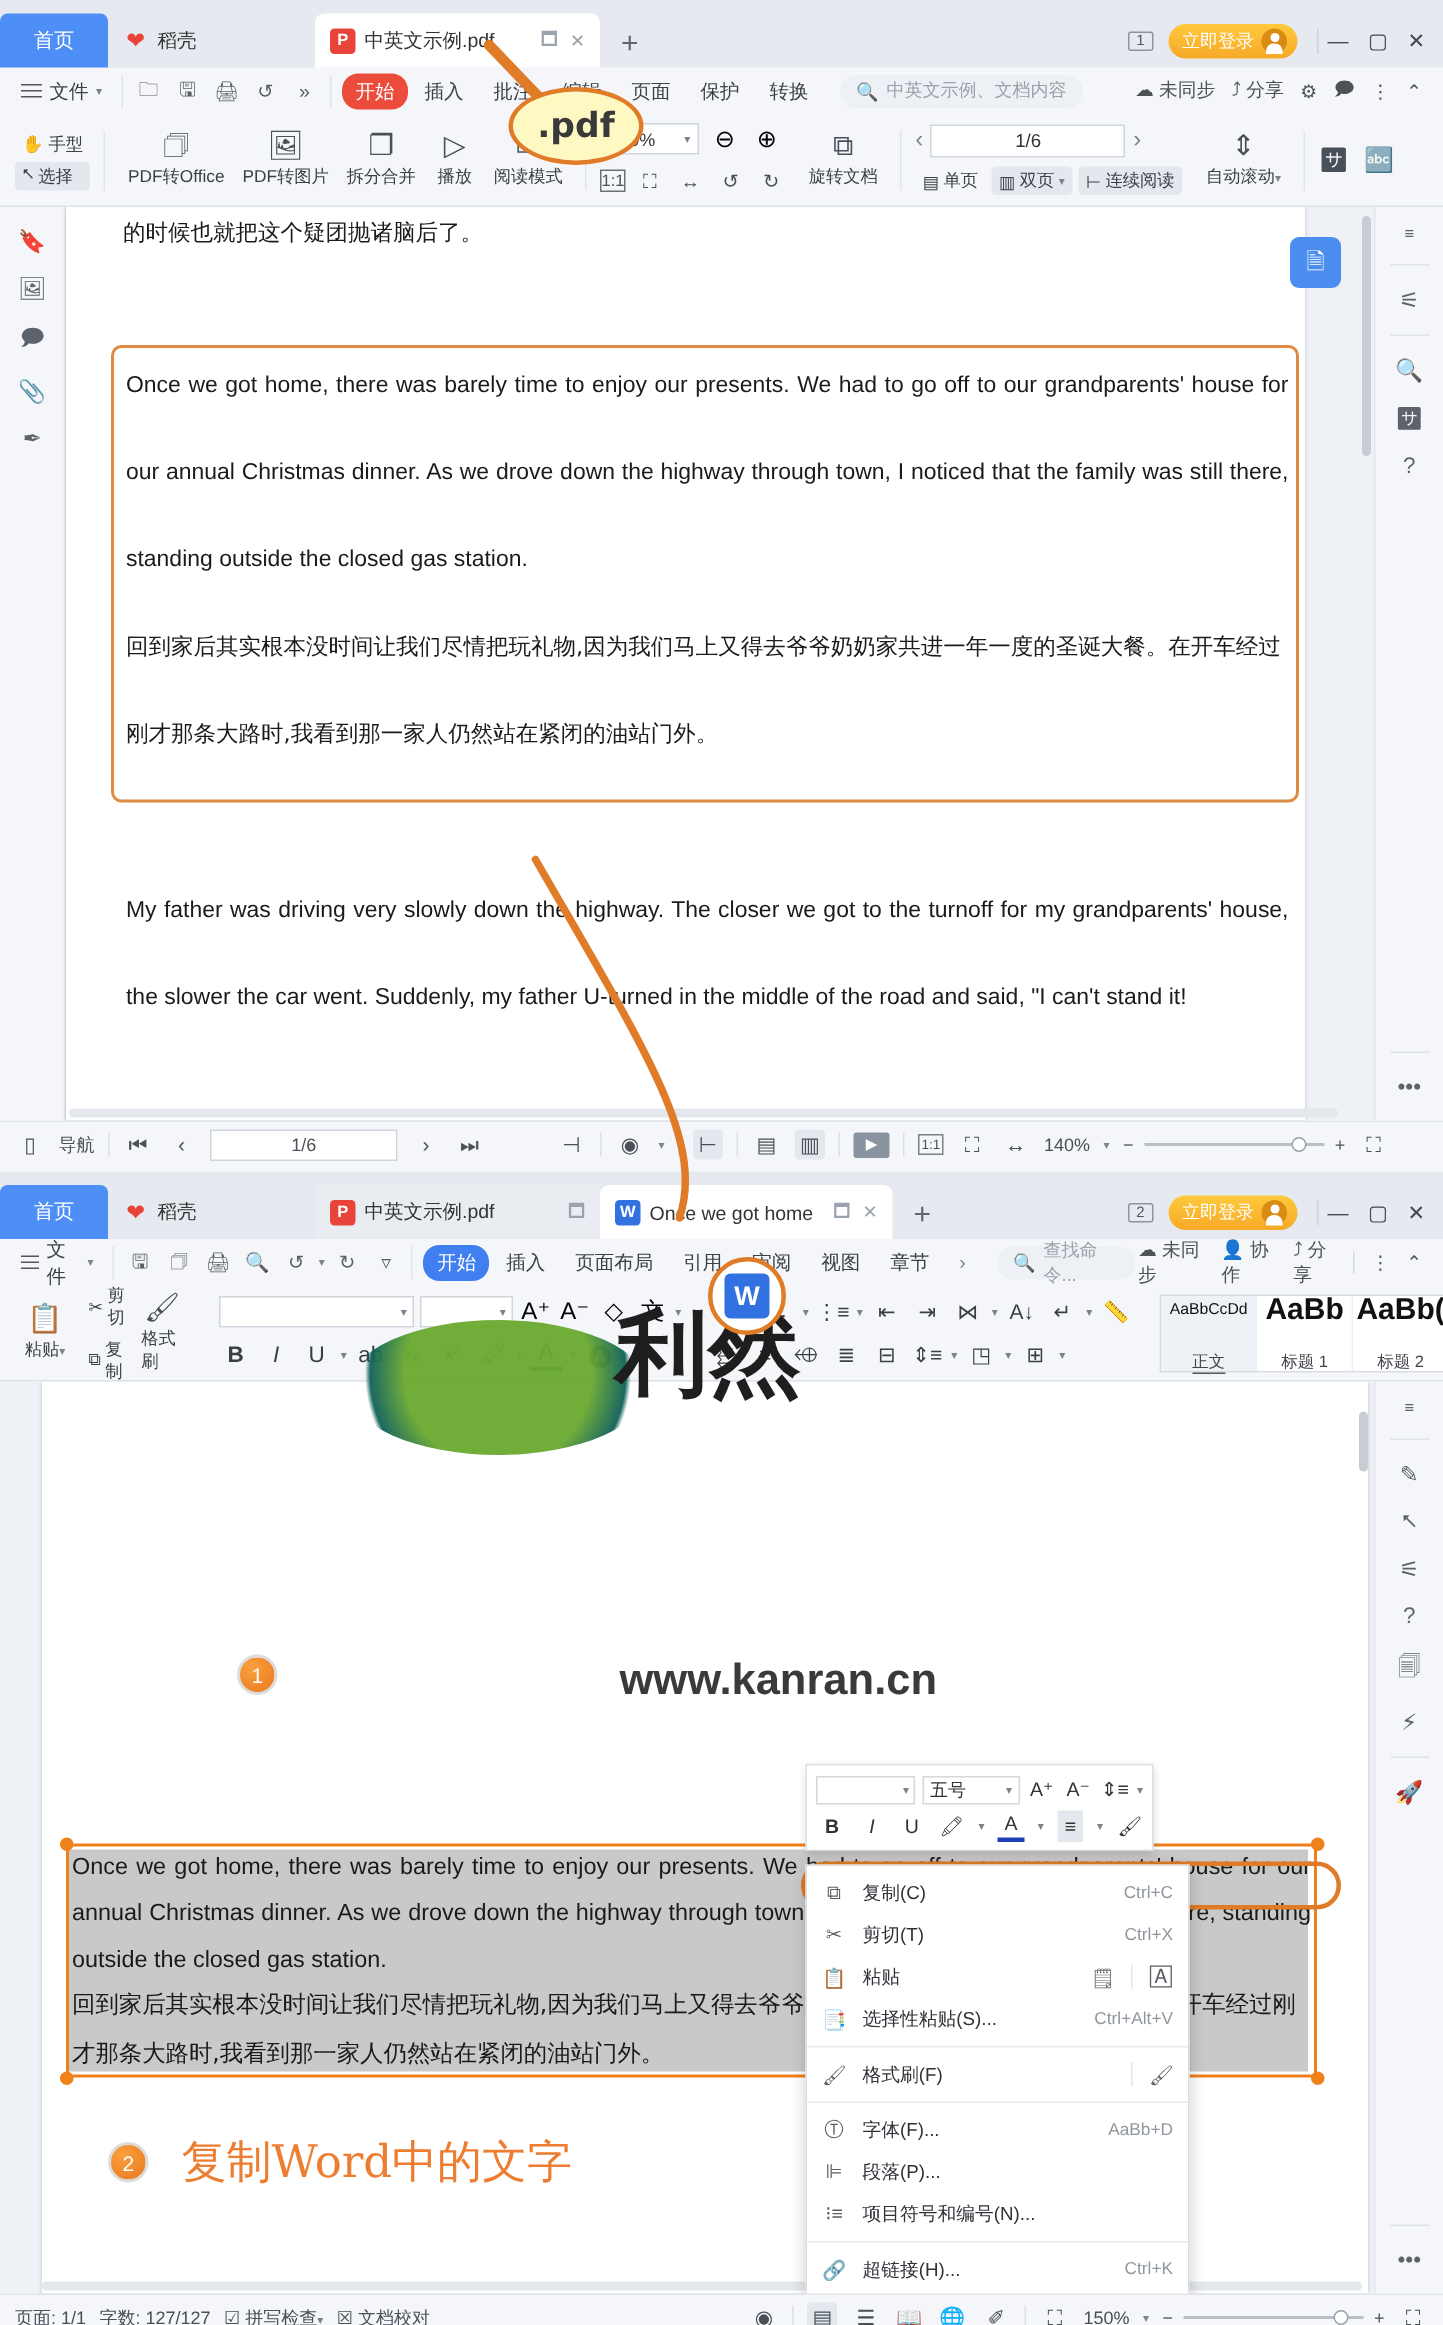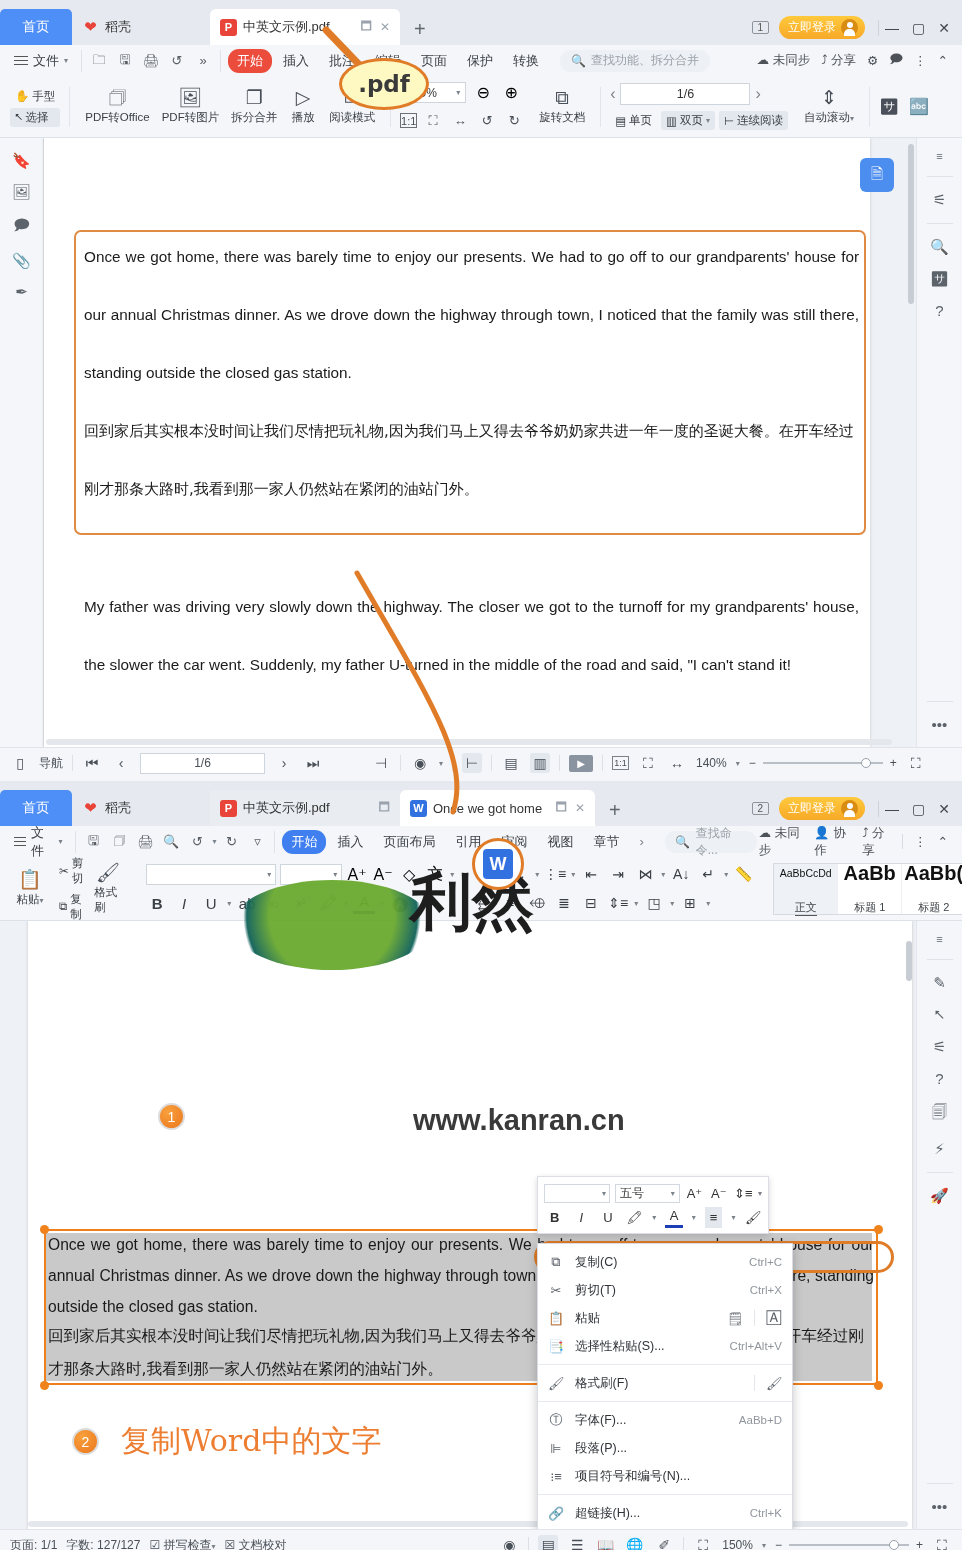--- a/index.html
+++ b/index.html
@@ -207,21 +207,21 @@
     </span>
     <span class="mb-tab active-red">开始</span>
     <span class="mb-tab">插入</span>
     <span class="mb-tab">批注</span>
     <span class="mb-tab">编辑</span>
     <span class="mb-tab">页面</span>
     <span class="mb-tab">保护</span>
     <span class="mb-tab">转换</span>
     <span class="searchbox">
       <span>🔍</span>
-      <span>查找功能、拆分合并</span>
+      <span>中英文示例、文档内容</span>
     </span>
     <span class="mb-right">
       <span>☁ <span>未同步</span></span>
       <span>⤴ <span>分享</span></span>
       <span>⚙</span>
       <span>🗩</span>
       <span>⋮</span>
       <span>⌃</span>
     </span>
   </div>
@@ -337,20 +337,21 @@
       <span class="rail-div"></span>
       <span>🔍</span>
       <span>🈂</span>
       <span>?</span>
       <span style="flex:1"></span>
       <span class="rail-div"></span>
       <span style="margin-bottom:14px;">•••</span>
     </div>
 
     <div class="page" id="pdf-page">
+      <div class="pdftext-cn" style="position:absolute;left:38px;top:-12px;width:740px;">的时候也就把这个疑团抛诸脑后了。</div>
 
       <div class="hlbox" style="left:30px; top:92px; width:792px; height:305px;"></div>
 
       <div class="pdftext" style="position:absolute;left:40px;top:90px;width:775px;text-align:justify;">Once we got home, there was barely time to enjoy our presents. We had to go off to our grandparents' house for our annual Christmas dinner. As we drove down the highway through town, I noticed that the family was still there, standing outside the closed gas station.</div>
 
       <div class="pdftext-cn" style="position:absolute;left:40px;top:264px;width:778px;">回到家后其实根本没时间让我们尽情把玩礼物,因为我们马上又得去爷爷奶奶家共进一年一度的圣诞大餐。在开车经过刚才那条大路时,我看到那一家人仍然站在紧闭的油站门外。</div>
 
       <div class="pdftext" style="position:absolute;left:40px;top:440px;width:775px;text-align:justify;">My father was driving very slowly down the highway. The closer we got to the turnoff for my grandparents' house, the slower the car went. Suddenly, my father U-turned in the middle of the road and said, "I can't stand it!</div>
     </div>
 

